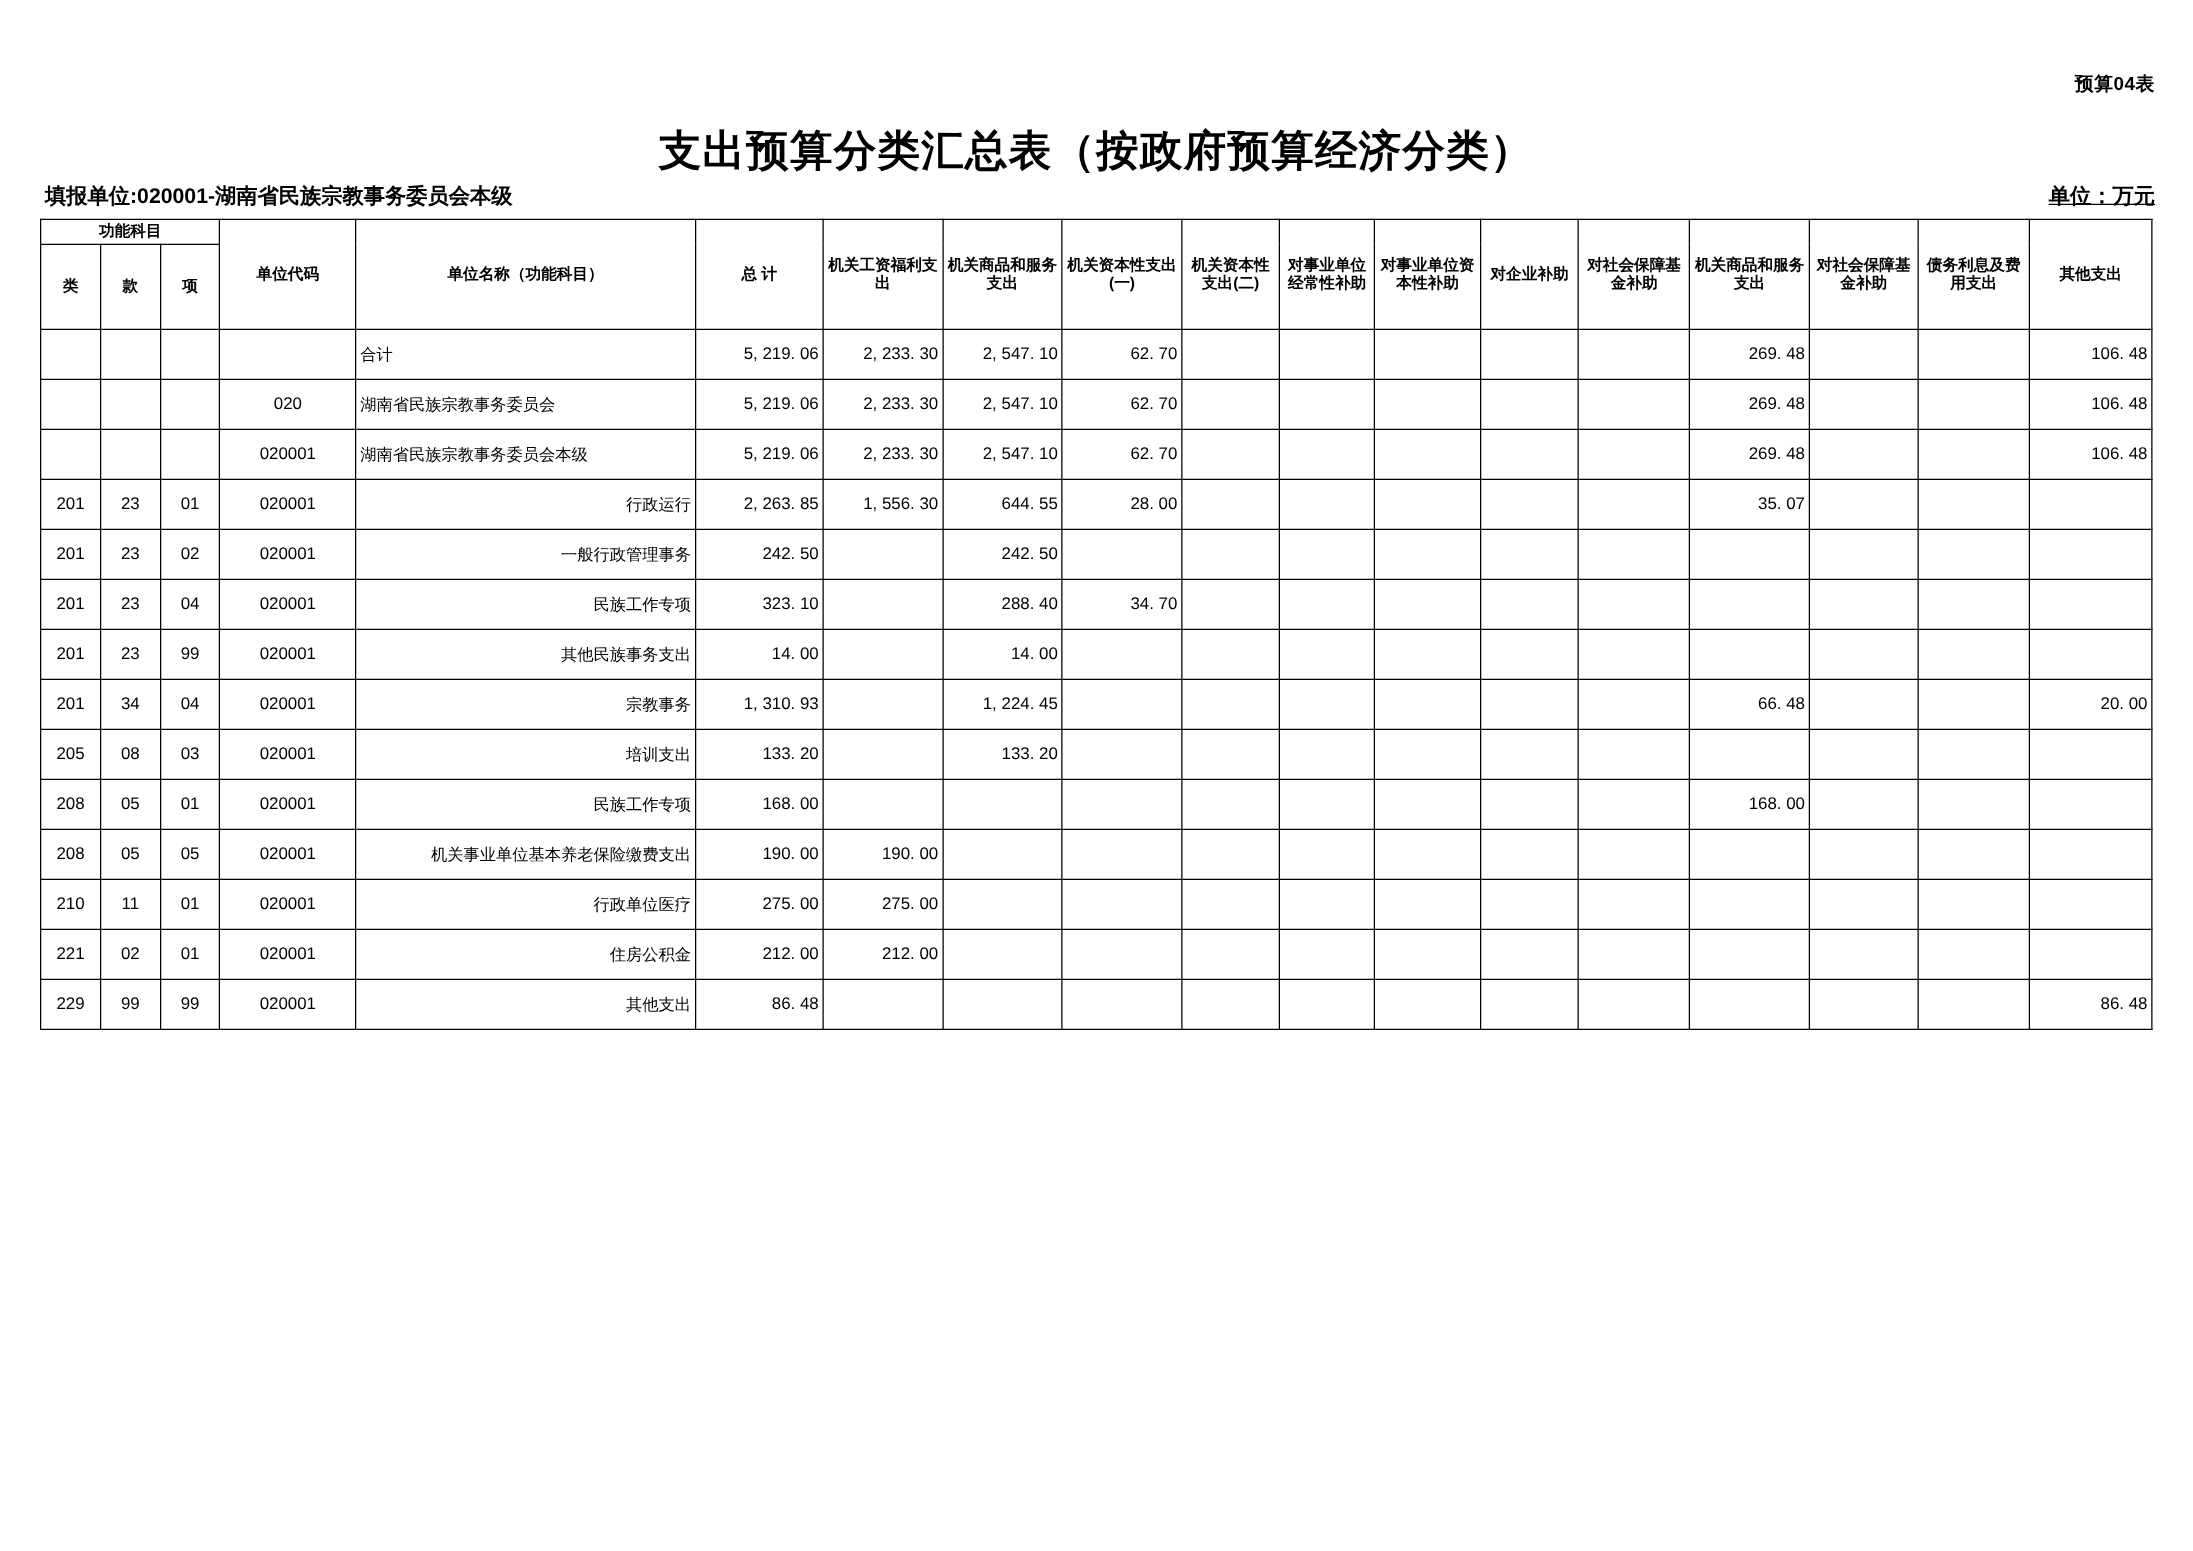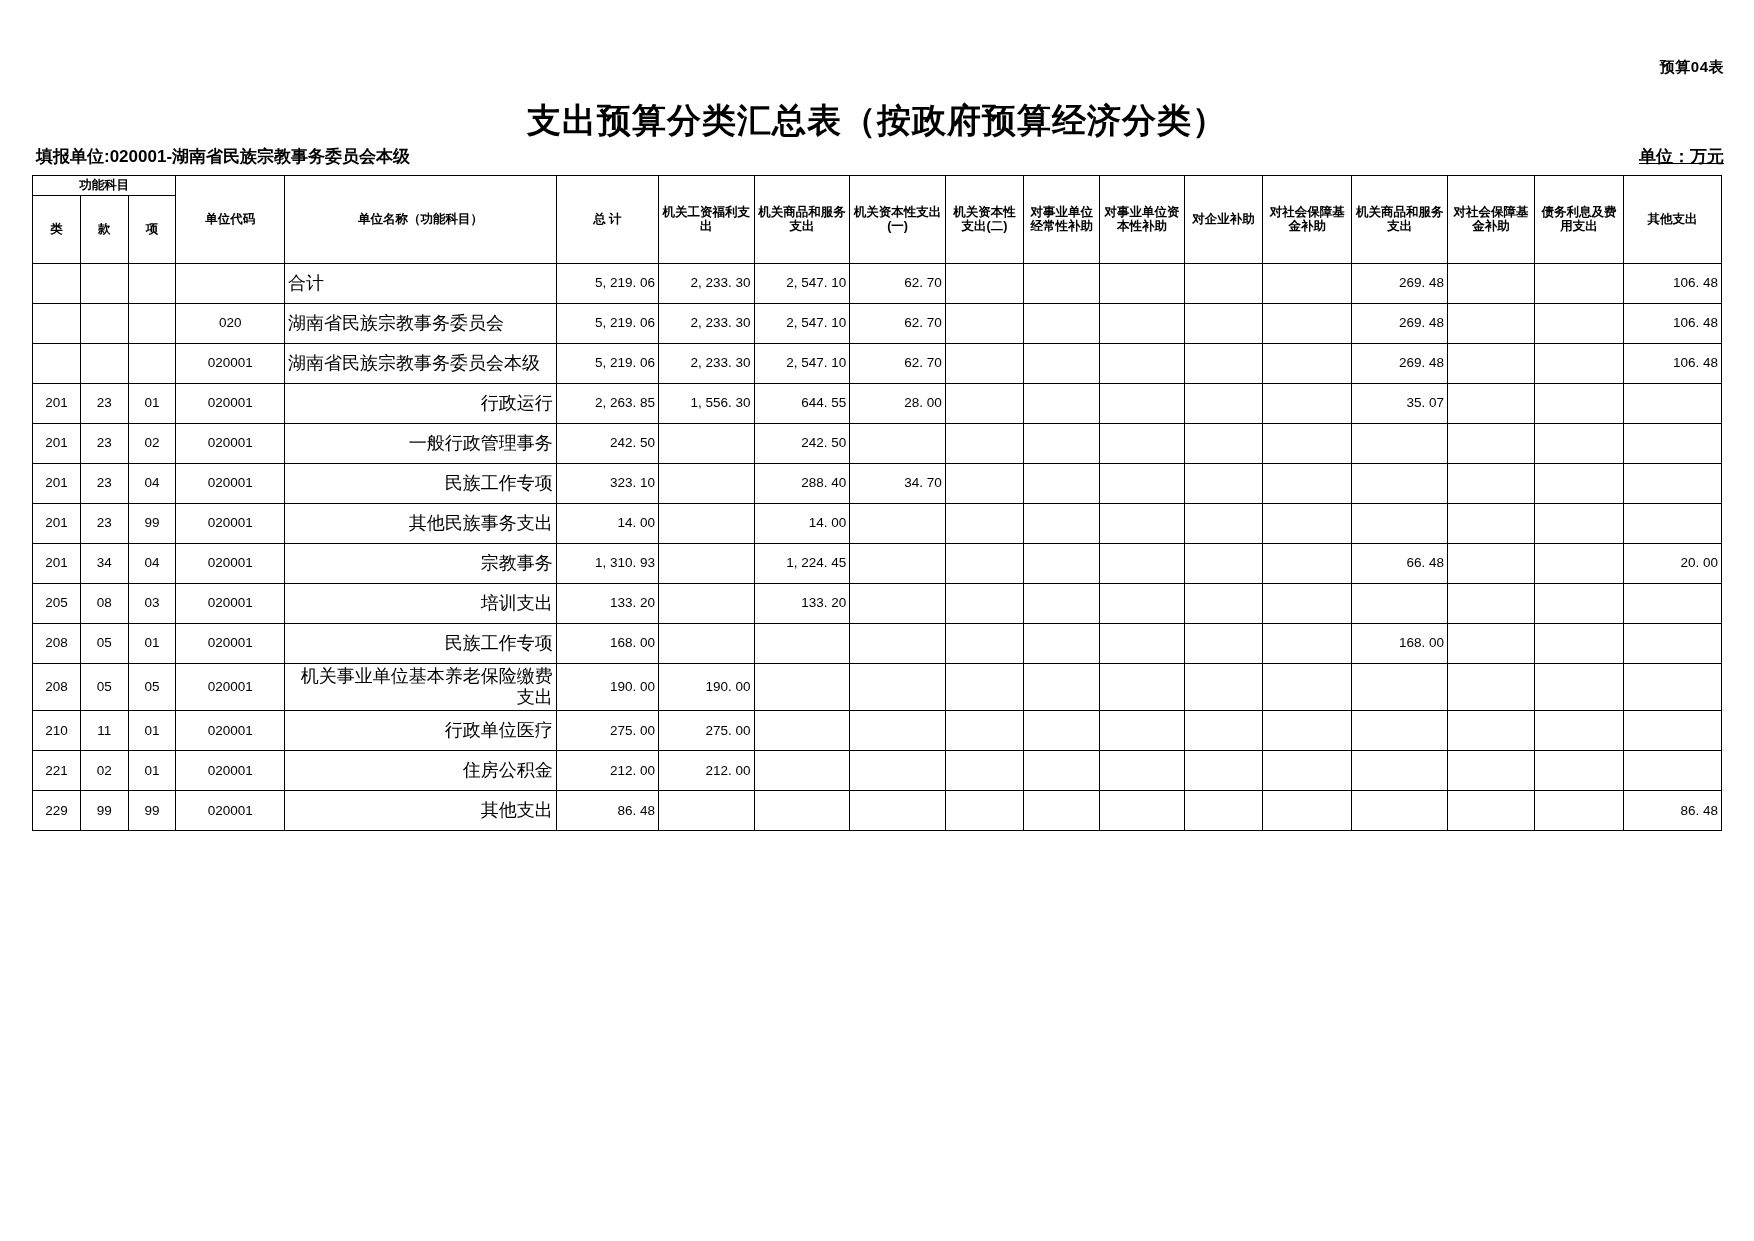--- a/index.html
+++ b/index.html
@@ -98,21 +98,21 @@
     font-size: 13.5px;
     white-space: nowrap;
   }
   .ctr {
     text-align: center;
     font-size: 13.5px;
   }
   .name-cell {
     text-align: left;
     padding-left: 10px;
-    font-size: 18px;
+    font-size: 13px;
     margin-top: 27px;
   }
   .name-indent-0 { padding-left: 10px; }
   .name-indent-1 { padding-left: 18px; font-weight: bold; }
   .name-indent-2 { padding-left: 28px; font-weight: bold; }
   .name-indent-3 { padding-left: 40px; text-align: right; }
   tr.data-row td { height: 40px; }
 </style>
 </head>
 <body>

